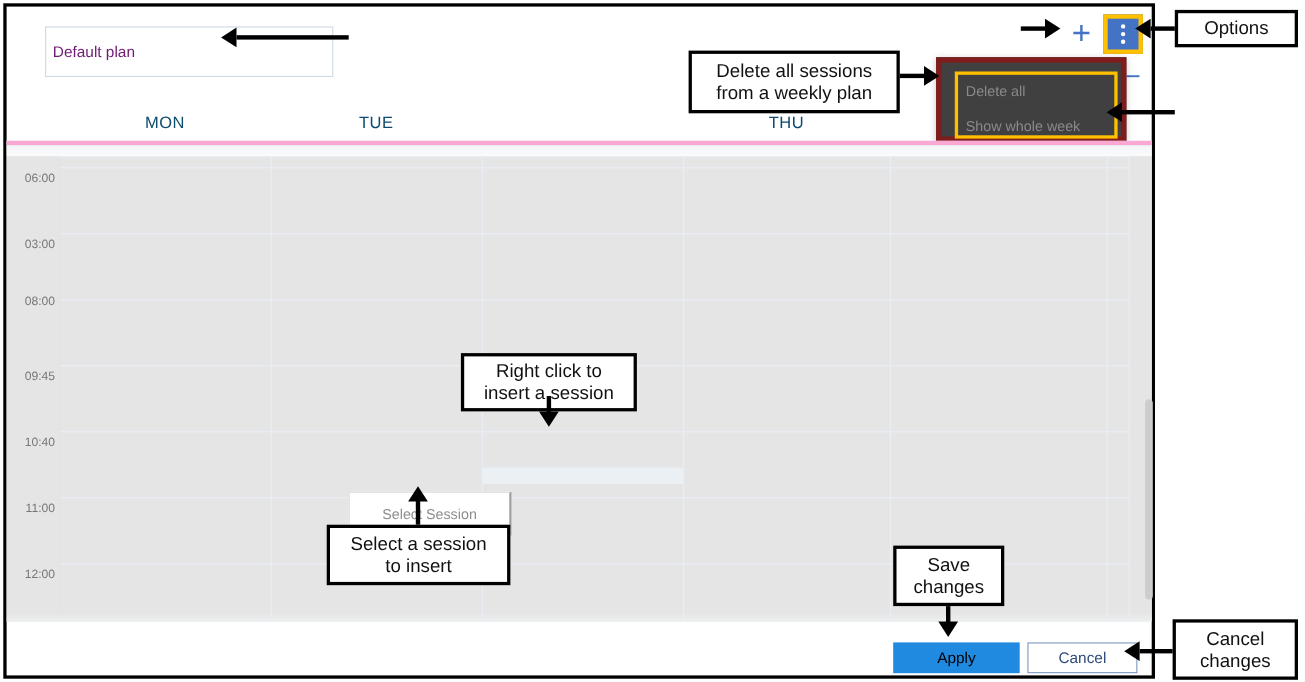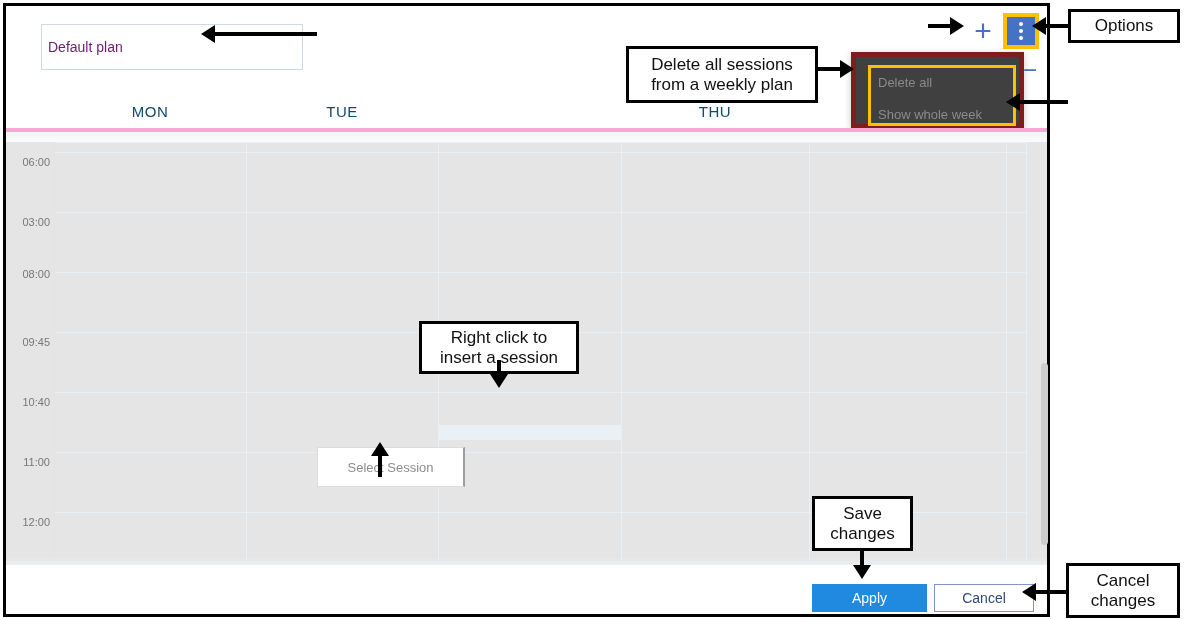--- a/index.html
+++ b/index.html
@@ -72,21 +72,21 @@
       box-sizing:border-box;display:flex;align-items:center;justify-content:center;
       font-size:13px;color:#8d8d8d;cursor:pointer;}
 
   #grid-bottom-shadow{position:absolute;left:0;bottom:0;width:1041px;height:8px;
       background:linear-gradient(rgba(0,0,0,0),#eceef0);}
   #vscroll-thumb{position:absolute;left:1035px;top:262px;width:7px;height:182px;
       background:#cdcdcd;border-radius:4px;cursor:pointer;}
 
   
   #apply-btn{position:absolute;left:806px;top:578px;width:115px;height:28px;
-      background:#1f8ae0;color:#ffffff;border:none;font-size:14px;cursor:pointer;
+      background:#1f8ae0;color:#000000;border:none;font-size:14px;cursor:pointer;
       font-family:"Liberation Sans",sans-serif;}
   #cancel-btn{position:absolute;left:928px;top:578px;width:100px;height:28px;
       background:#fff;color:#2f4a7c;border:1px solid #7e97c4;font-size:14px;
       cursor:pointer;font-family:"Liberation Sans",sans-serif;}
 
   
   .callout{position:absolute;background:#fff;border:3px solid #000;
       box-sizing:border-box;display:flex;align-items:center;justify-content:center;
       text-align:center;font-size:17px;color:#111;line-height:1.15;padding:2px 6px;}
   .ann{position:absolute;background:#000;}
@@ -198,20 +198,21 @@
   <div class="ann arrow-h" style="left:818px;top:67px;width:24px;"></div>
   <div class="tri tri-right" style="left:840px;top:60px;"></div>
 
   <div class="ann arrow-h" style="left:1020px;top:100px;width:48px;"></div>
   <div class="tri tri-left" style="left:1006px;top:93px;"></div>
 
   <div class="callout" style="left:419px;top:301px;width:160px;height:53px;margin-top:20px;">Right click to<br>insert a session</div>
   <div class="ann arrow-v" style="left:497px;top:360px;height:16px;"></div>
   <div class="tri tri-down" style="left:490px;top:374px;"></div>
 
+  <div class="callout" style="left:297px;top:477px;width:167px;height:55px;">Select a session<br>to insert</div>
   <div class="ann arrow-v" style="left:378px;top:455px;height:22px;"></div>
   <div class="tri tri-up" style="left:371px;top:442px;"></div>
 
   <div class="callout" style="left:812px;top:496px;width:101px;height:55px;">Save<br>changes</div>
   <div class="ann arrow-v" style="left:860px;top:551px;height:16px;"></div>
   <div class="tri tri-down" style="left:853px;top:565px;"></div>
 
   <div class="callout" style="left:1066px;top:563px;width:114px;height:55px;">Cancel<br>changes</div>
   <div class="ann arrow-h" style="left:1036px;top:590px;width:30px;"></div>
   <div class="tri tri-left" style="left:1022px;top:583px;"></div>

